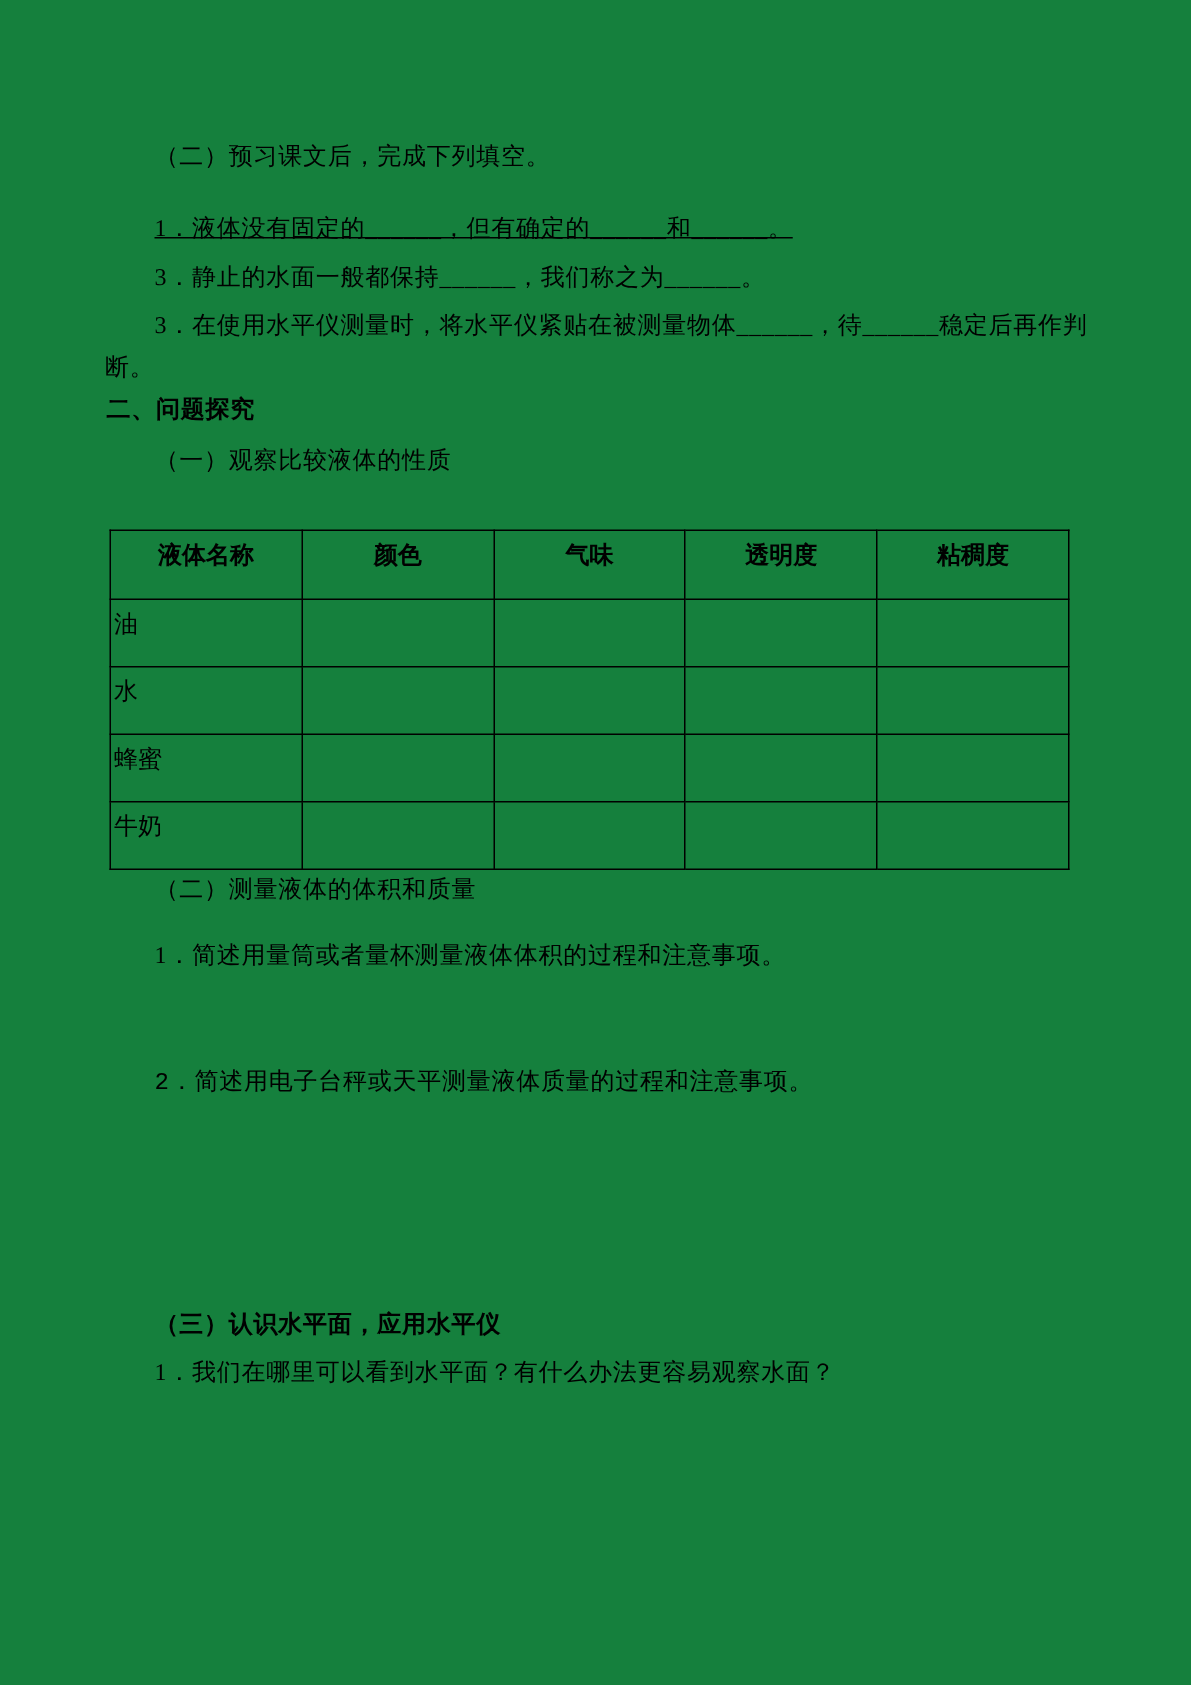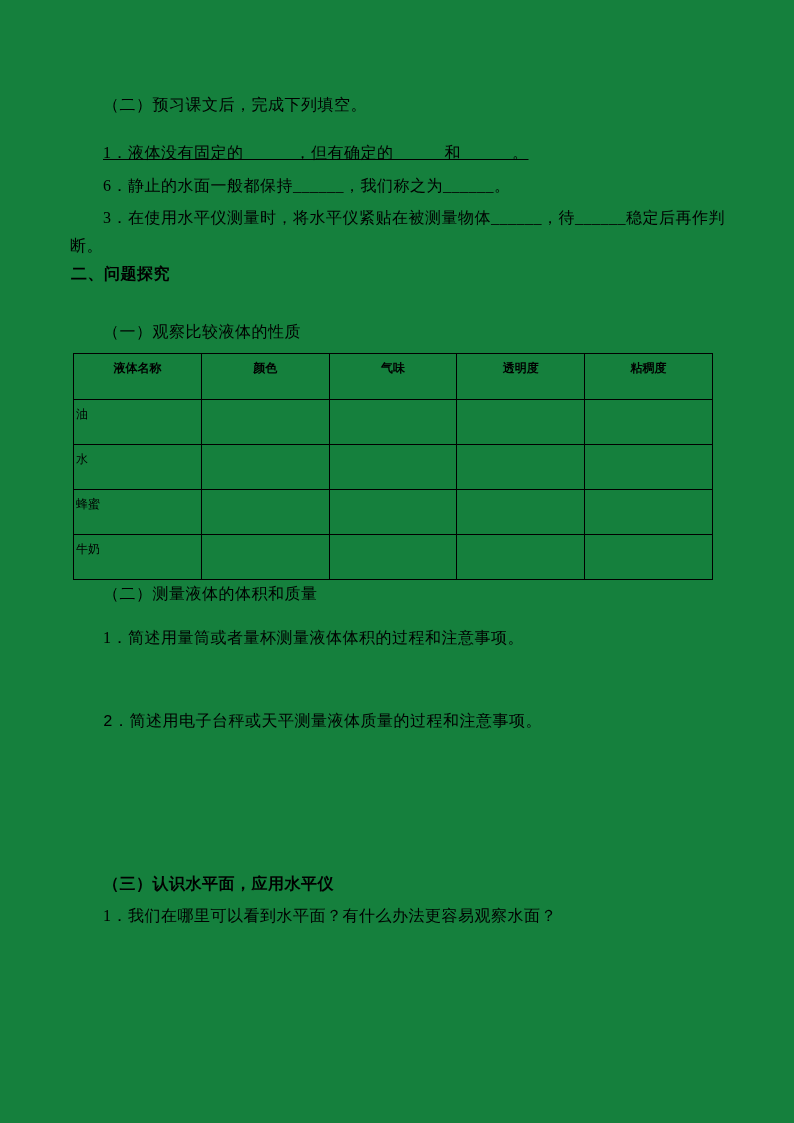--- a/index.html
+++ b/index.html
@@ -23,61 +23,61 @@
   }
   .bold { font-weight: bold; }
 
   
   .pos-prefill-title   { left: 103px; top: 95px;  }
   .pos-blank1          { left: 103px; top: 143px; text-decoration: underline; }
   .pos-blank2          { left: 103px; top: 176px; }
   .pos-blank3a         { left: 103px; top: 208px; }
   .pos-blank3b         { left: 70px;  top: 236px; }
   .pos-heading         { left: 71px;  top: 264px; }
-  .pos-observe-title   { left: 103px; top: 322px; text-align: center; }
+  .pos-observe-title   { left: 103px; top: 298px; text-align: center; }
   .pos-measure-title   { left: 103px; top: 584px; }
   .pos-measure-q1      { left: 103px; top: 628px; }
   .pos-measure-q2      { left: 103px; top: 712px; font-family: Liberation Mono, monospace; }
   .pos-level-title     { left: 103px; top: 874px; font-weight: bold; }
   .pos-level-q1        { left: 103px; top: 906px; }
 
   table.liquids {
     position: absolute;
     left: 73px;
     top: 353px;
     width: 640px;
     border-collapse: collapse;
     table-layout: fixed;
   }
   table.liquids th, table.liquids td {
     border: 1px solid #000000;
     vertical-align: top;
     padding: 6px 2px 0 2px;
-    font-size: 12px;
+    font-size: 16px;
     overflow: hidden;
   }
   table.liquids th {
     font-weight: bold;
     height: 39px;  
   }
   table.liquids td {
     height: 38px;  
     font-weight: normal;
   }
 </style>
 </head>
 <body>
 
 <div class="page">
 
   <p class="line pos-prefill-title">（二）预习课文后，完成下列填空。</p>
 
   <p class="line pos-blank1">1．液体没有固定的______，但有确定的______和______。</p>
 
-  <p class="line pos-blank2">6．静止的水面一般都保持______，我们称之为______。</p>
+  <p class="line pos-blank2">3．静止的水面一般都保持______，我们称之为______。</p>
 
   <p class="line pos-blank3a">3．在使用水平仪测量时，将水平仪紧贴在被测量物体______，待______稳定后再作判</p>
 
   <p class="line pos-blank3b">断。</p>
 
   <p class="line bold pos-heading">二、问题探究</p>
 
   <p class="line pos-observe-title">（一）观察比较液体的性质</p>
 
   <table class="liquids">

